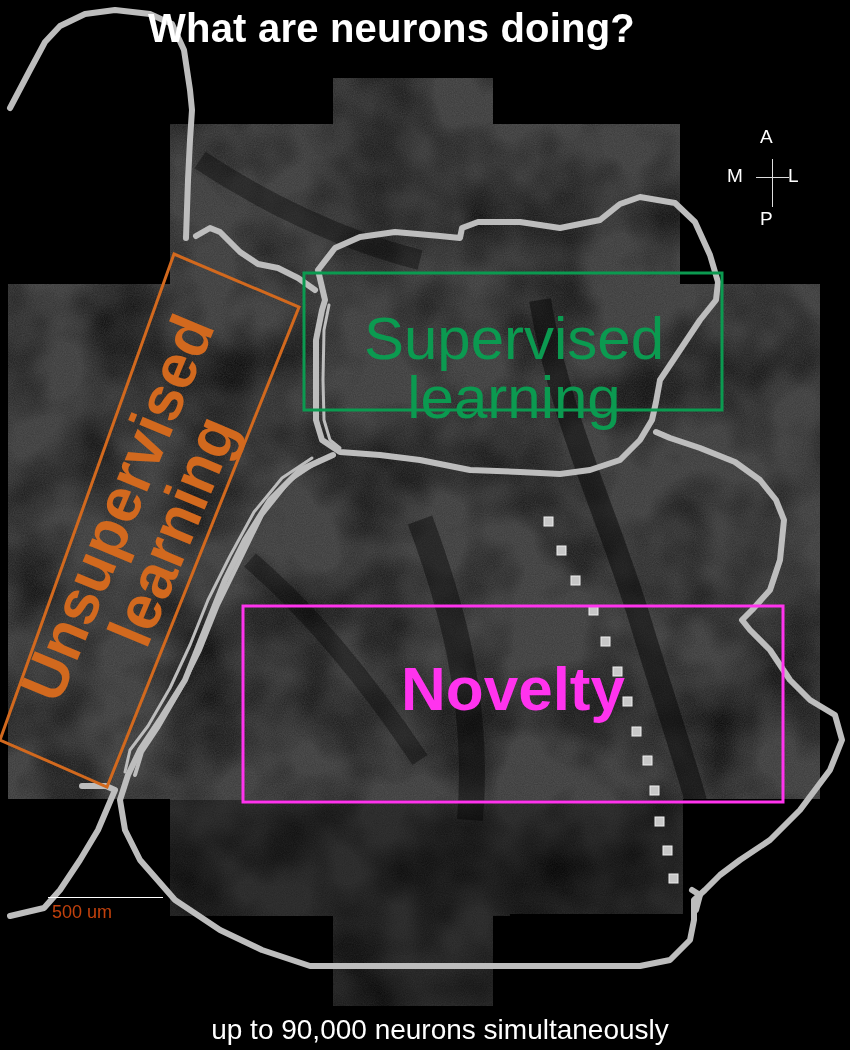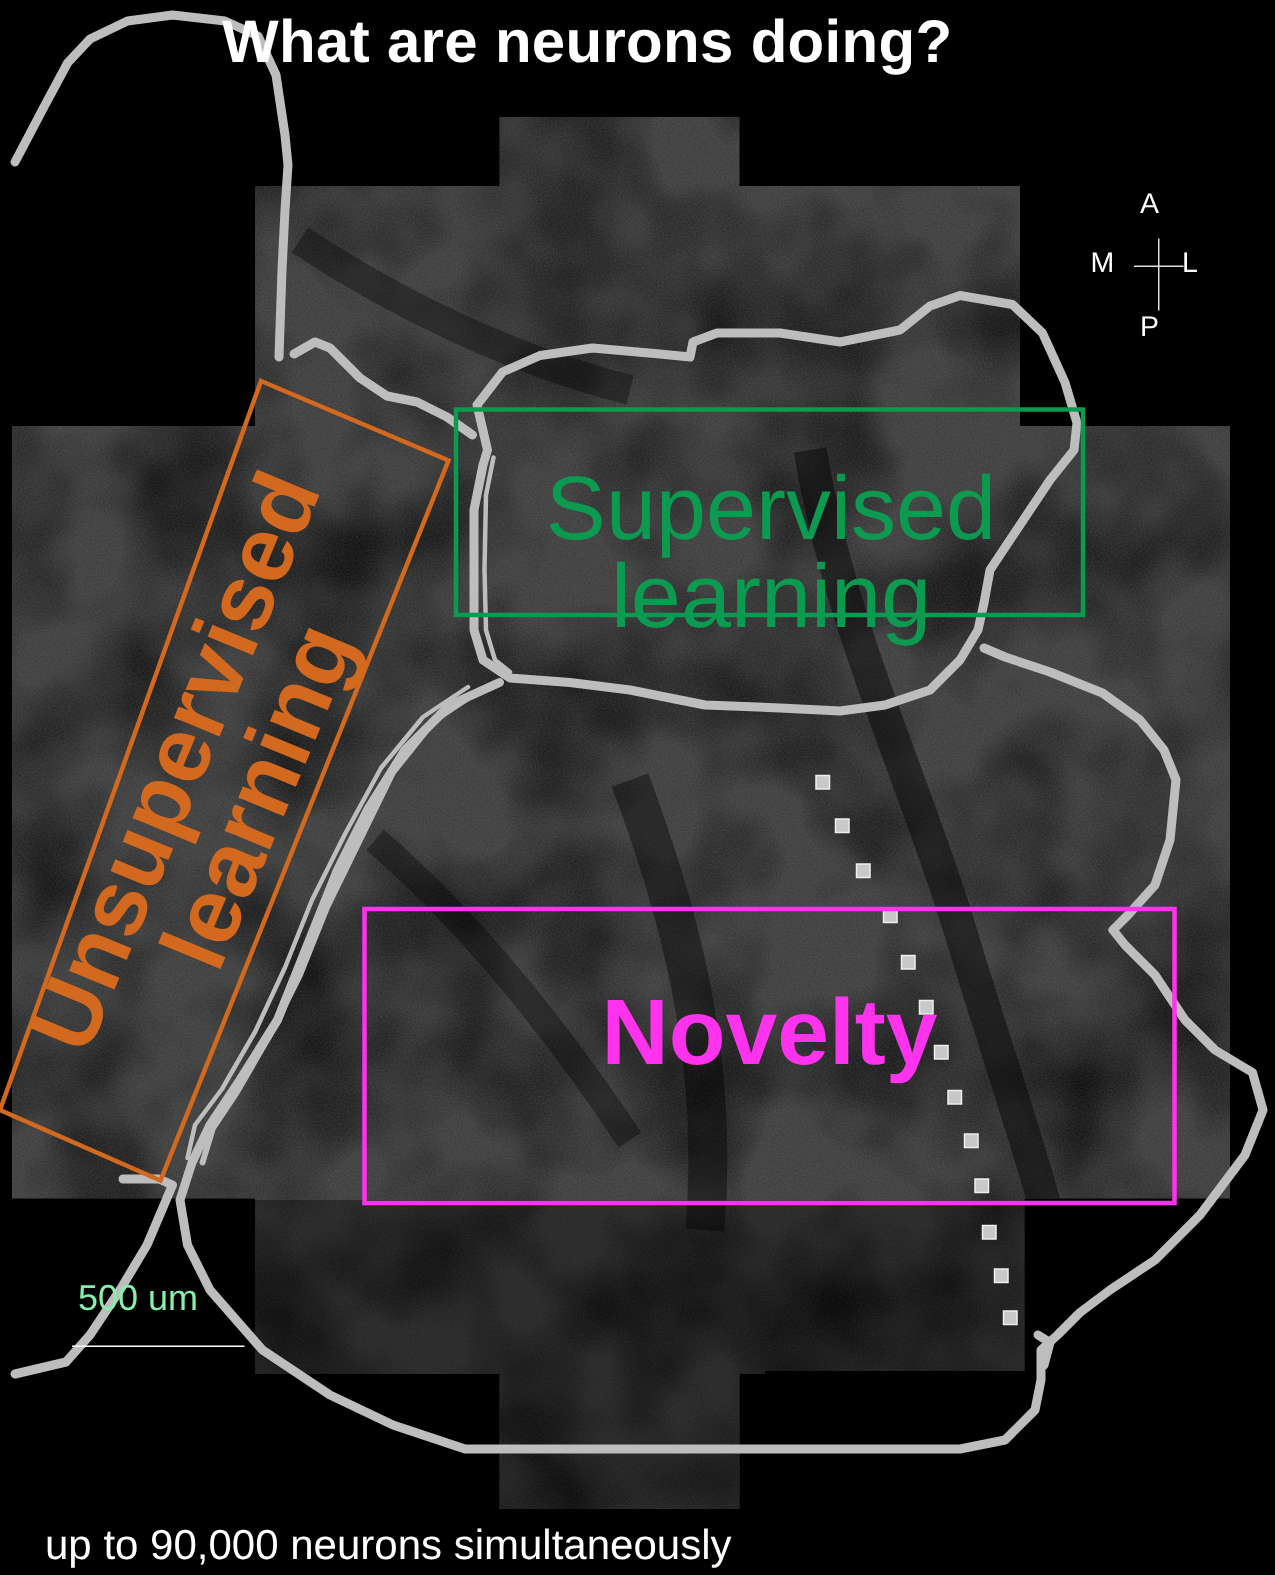--- a/index.html
+++ b/index.html
@@ -1,30 +1,30 @@
 <!DOCTYPE html>
 <html><head>
 <meta charset="utf-8">
 <style>
   html, body { margin:0; padding:0; background:#000; }
   body { width:850px; height:1050px; position:relative; overflow:hidden; font-family:"Liberation Sans", sans-serif; }
   .layer { position:absolute; left:0; top:0; width:850px; height:1050px; }
   .title { position:absolute; left:0; width:673px; top:6px; text-align:center; padding-left:110px; box-sizing:border-box;
            color:#fff; font-weight:bold; font-size:40px; letter-spacing:0.2px; }
-  .caption { position:absolute; left:0; width:850px; top:1014px; text-align:left; padding-left:30px; box-sizing:border-box;
+  .caption { position:absolute; left:0; width:850px; top:1014px; text-align:center; padding-left:30px; box-sizing:border-box;
              color:#fff; font-size:28px; }
   .compass { position:absolute; left:727px; top:126px; width:80px; height:110px; color:#fff; font-size:19px; }
   .compass .a { position:absolute; left:33px; top:0; }
   .compass .p { position:absolute; left:33px; top:82px; }
   .compass .m { position:absolute; left:0; top:39px; }
   .compass .l { position:absolute; left:61px; top:39px; }
   .compass .h { position:absolute; left:29px; top:51px; width:33px; height:1px; background:#ddd; }
   .compass .v { position:absolute; left:45px; top:33px; width:1px; height:48px; background:#ddd; }
   .scalebar { position:absolute; left:48px; top:897px; width:115px; height:1px; background:#fff; }
-  .scalelabel { position:absolute; left:52px; top:852px; color:#86efac; font-size:24px; }
+  .scalelabel { position:absolute; left:52px; top:902px; color:#c2410c; font-size:18px; }
   .sup-label { position:absolute; left:305px; top:272px; width:418px; text-align:center; color:#0b9a50;
                font-weight:normal; font-size:60px; line-height:0.98;margin-top:38px; }
   .nov-label { position:absolute; left:244px; top:658px; width:538px; text-align:center; color:#ff33ee;
                font-weight:bold; font-size:62px; line-height:1; }
   .unsup-label { position:absolute; left:149px; top:521px; width:0; height:0; }
   .unsup-label .inner { position:absolute; width:520px; left:-260px; top:-64px; text-align:center;
                transform:rotate(-67.5deg); transform-origin:260px 64px; color:#d2691e; font-weight:bold;
                font-size:62px; line-height:0.97; }
 </style>
 </head>

